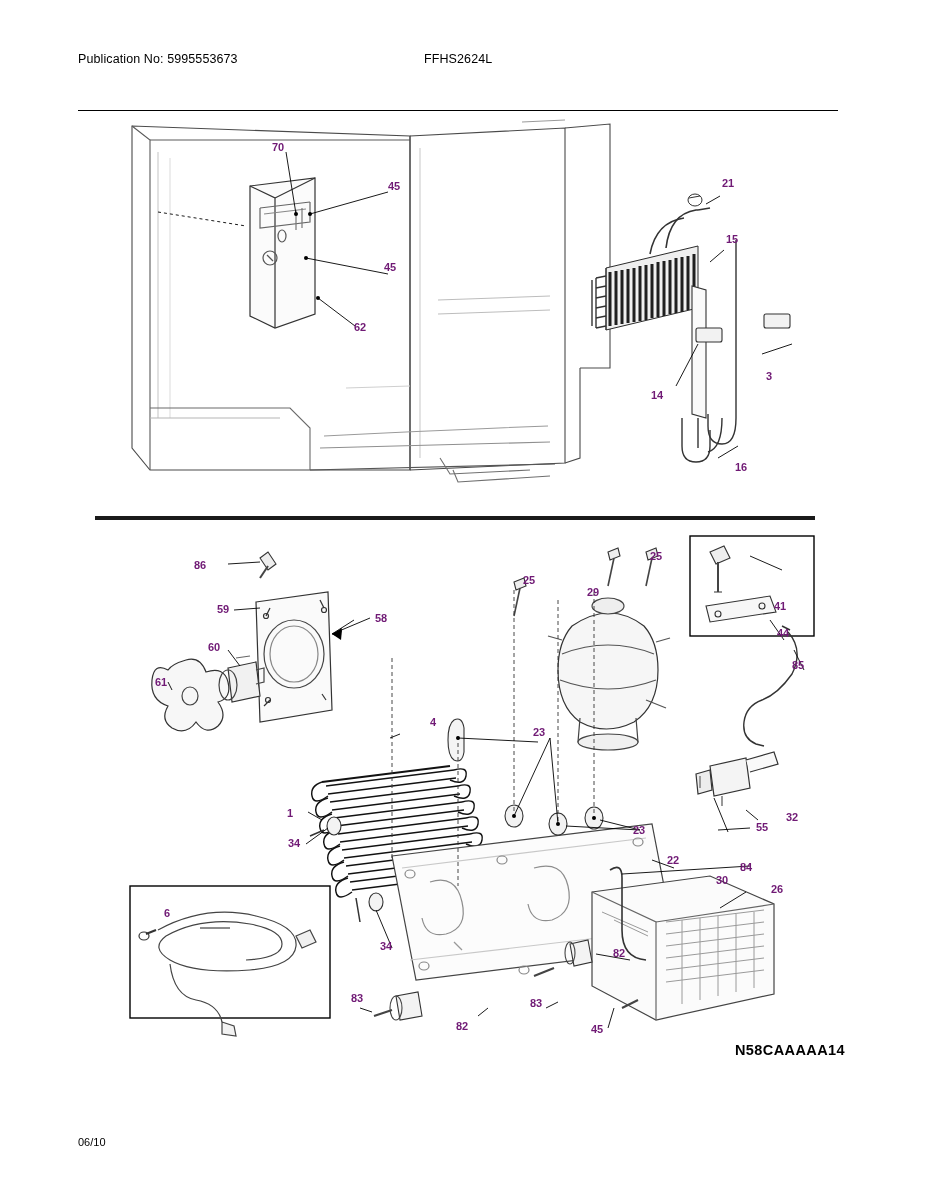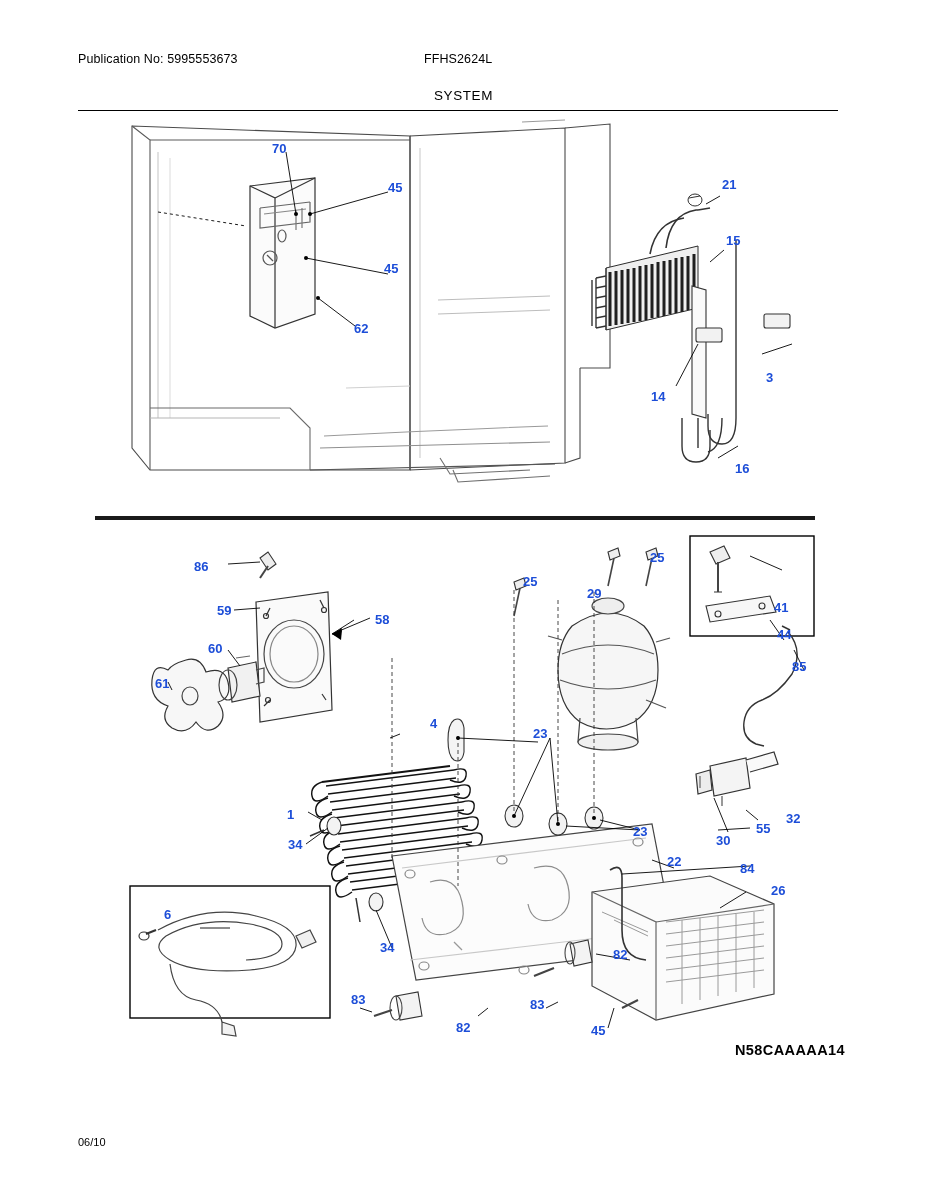--- a/index.html
+++ b/index.html
@@ -89,34 +89,33 @@
     left: 735px;
     top: 1042px;
     font-size: 14.5px;
     font-weight: bold;
     letter-spacing: 0.4px;
     text-align: right;
   }
 
   .callout {
     position: absolute;
-    font-size: 13px;
+    font-size: 11px;
     font-weight: bold;
-    color: #1d4ed8;
+    color: #701a75;
     white-space: nowrap;
   }
 </style>
 </head>
 <body>
 
 <div class="page">
 
   <div class="hdr-pub">Publication No: 5995553673</div>
   <div class="hdr-model">FFHS2624L</div>
-  <div class="hdr-title">SYSTEM</div>
   <div class="hdr-rule"></div>
 
   <div class="diagram" style="left:110px; top:118px; width:720px; height:380px;">
     <svg width="720" height="380" viewBox="0 0 720 380" xmlns="http://www.w3.org/2000/svg">
       <g fill="none" stroke="#3a3a3a" stroke-width="1.1">
 
         <path d="M22 8 L22 330 L40 352 L300 352 L300 18 Z" stroke="#4a4a4a"></path>
         <path d="M22 8 L40 22 L40 352" stroke="#5a5a5a"></path>
         <path d="M40 22 L300 22" stroke="#5a5a5a"></path>
         <path d="M300 18 L300 352" stroke="#4a4a4a"></path>
@@ -494,21 +493,21 @@
   <div class="callout" style="left:587px; top:586px;">29</div>
   <div class="callout" style="left:650px; top:550px;">25</div>
   <div class="callout" style="left:774px; top:556px;margin-top:44px;">41</div>
   <div class="callout" style="left:777px; top:627px;">44</div>
   <div class="callout" style="left:792px; top:659px;">85</div>
   <div class="callout" style="left:430px; top:716px;">4</div>
   <div class="callout" style="left:533px; top:726px;">23</div>
   <div class="callout" style="left:633px; top:824px;">23</div>
   <div class="callout" style="left:786px; top:811px;">32</div>
   <div class="callout" style="left:756px; top:821px;">55</div>
-  <div class="callout" style="left:716px; top:833px;text-align:center;">30</div>
+  <div class="callout" style="left:716px; top:874px;text-align:center;">30</div>
   <div class="callout" style="left:287px; top:807px;">1</div>
   <div class="callout" style="left:288px; top:837px;">34</div>
   <div class="callout" style="left:380px; top:940px;">34</div>
   <div class="callout" style="left:667px; top:854px;">22</div>
   <div class="callout" style="left:740px; top:861px;">84</div>
   <div class="callout" style="left:771px; top:883px;">26</div>
   <div class="callout" style="left:164px; top:907px;">6</div>
   <div class="callout" style="left:613px; top:947px;">82</div>
   <div class="callout" style="left:351px; top:992px;">83</div>
   <div class="callout" style="left:530px; top:997px;">83</div>

